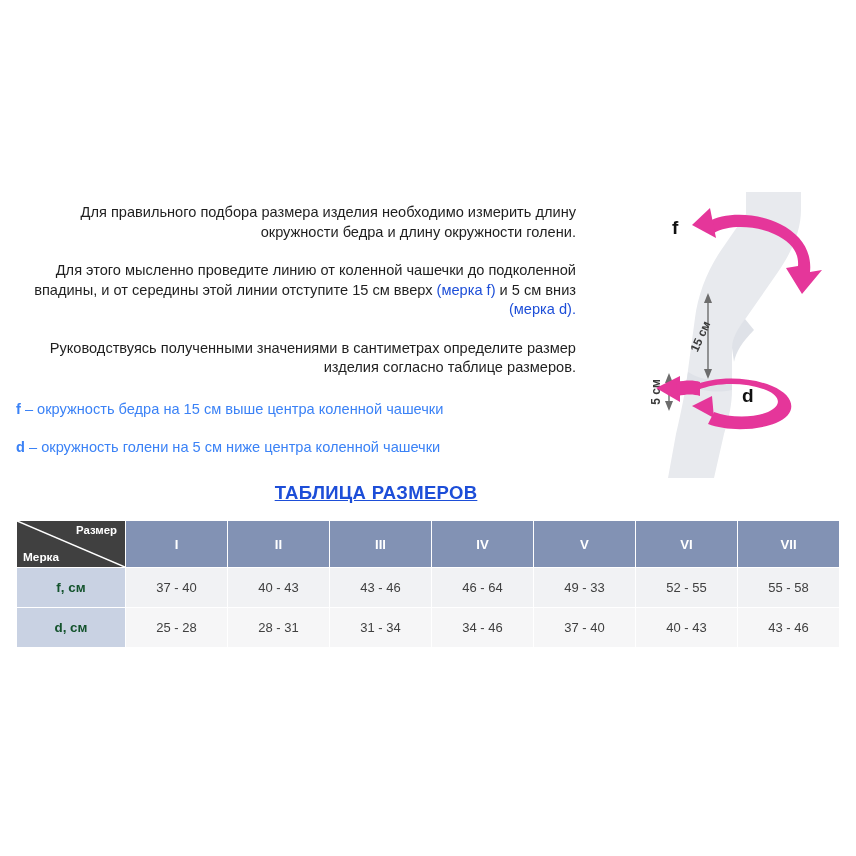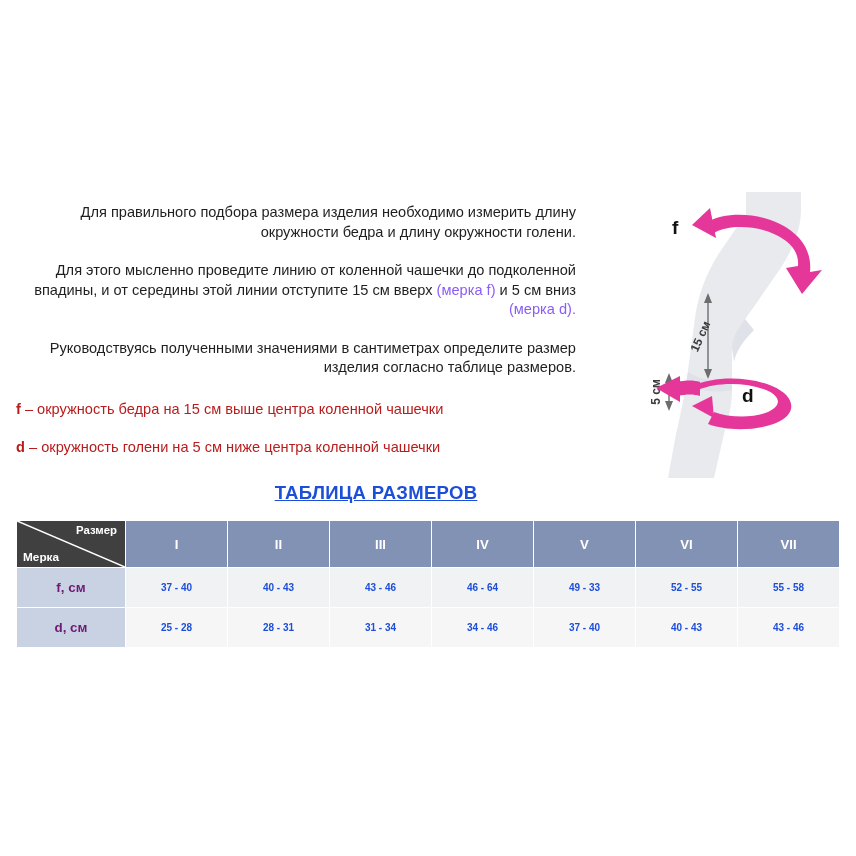--- a/index.html
+++ b/index.html
@@ -23,26 +23,26 @@
     top: 203px;
     width: 560px;
   }
   .para {
     font-size: 14.6px;
     line-height: 19.5px;
     margin: 0 0 19px 0;
     color: #1f1f1f;
     text-align: right;
   }
-  .pink { color: #8b5cf6; }
+  .pink { color: #1d4ed8; }
   .def {
     font-size: 14.6px;
     line-height: 19.5px;
     margin: 0 0 19px 0;
-    color: #b91c1c;
+    color: #3b82f6;
   }
   .def b { font-weight: bold; }
   .defs-wrap { margin-top: 22px; }
 
   
   #illustration {
     position: absolute;
     left: 596px;
     top: 190px;
     width: 250px;
@@ -111,31 +111,30 @@
   }
   .col-head {
     background: #8292b4;
     color: #ffffff;
     font-weight: bold;
     font-size: 13.2px;
     height: 46px;
   }
   .row-head {
     background: #c9d2e3;
-    color: #701a75;
+    color: #14532d;
     font-weight: bold;
     height: 39px;
     font-size: 13.4px;
   }
   .cell {
     background: #f1f2f4;
-    color: #1d4ed8;
+    color: #404040;
     height: 39px;
-    font-size: 10px;
-    font-weight: bold;
+    font-size: 13px;
   }
   tr.row-b .cell { background: #f6f6f7; }
 </style>
 </head>
 <body>
 
 <div id="instructions">
   <p class="para">Для правильного подбора размера изделия необходимо измерить длину окружности бедра и длину окружности голени.</p>
 
   <p class="para"><span>Для этого мысленно проведите линию от коленной чашечки до подколенной впадины, и от середины этой линии отступите 15 см вверх </span><span class="pink">(мерка f)</span><span> и 5 см вниз </span><span class="pink">(мерка d).</span></p>

